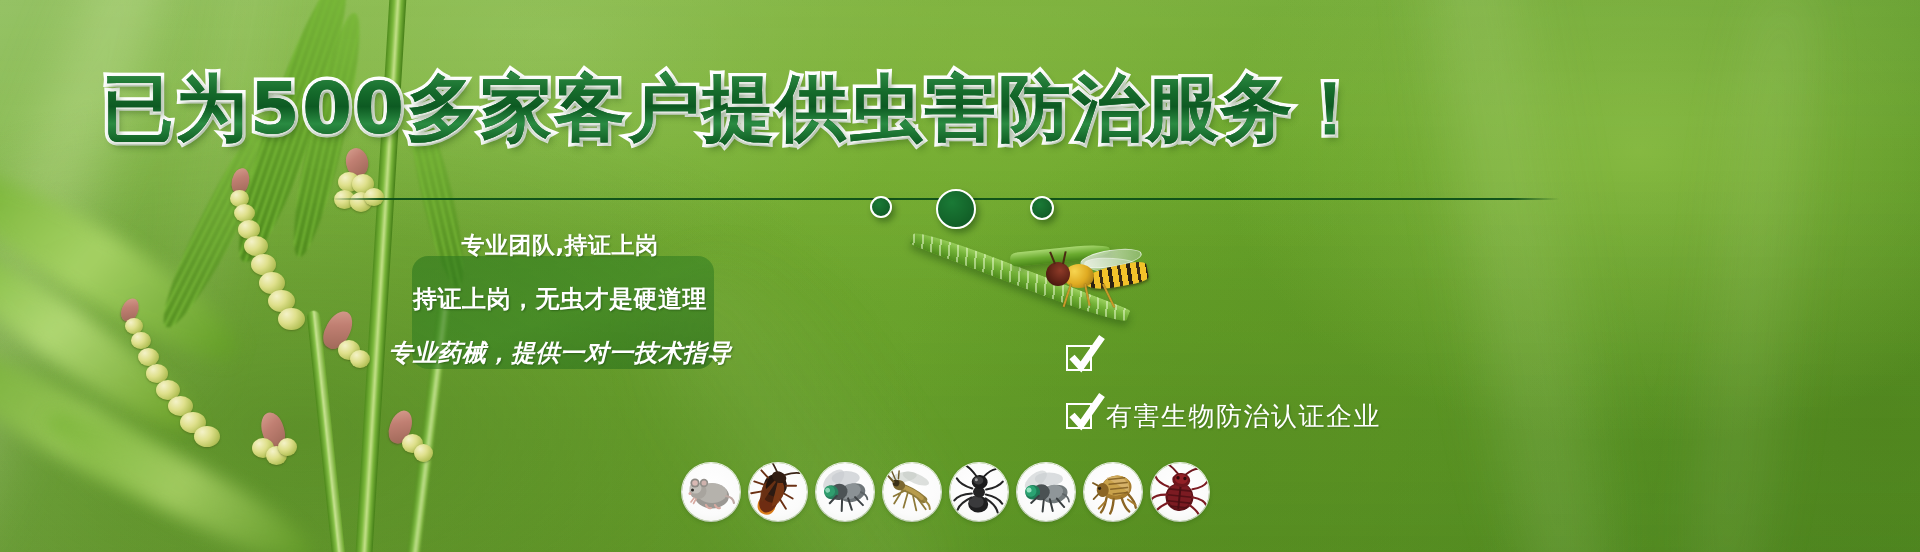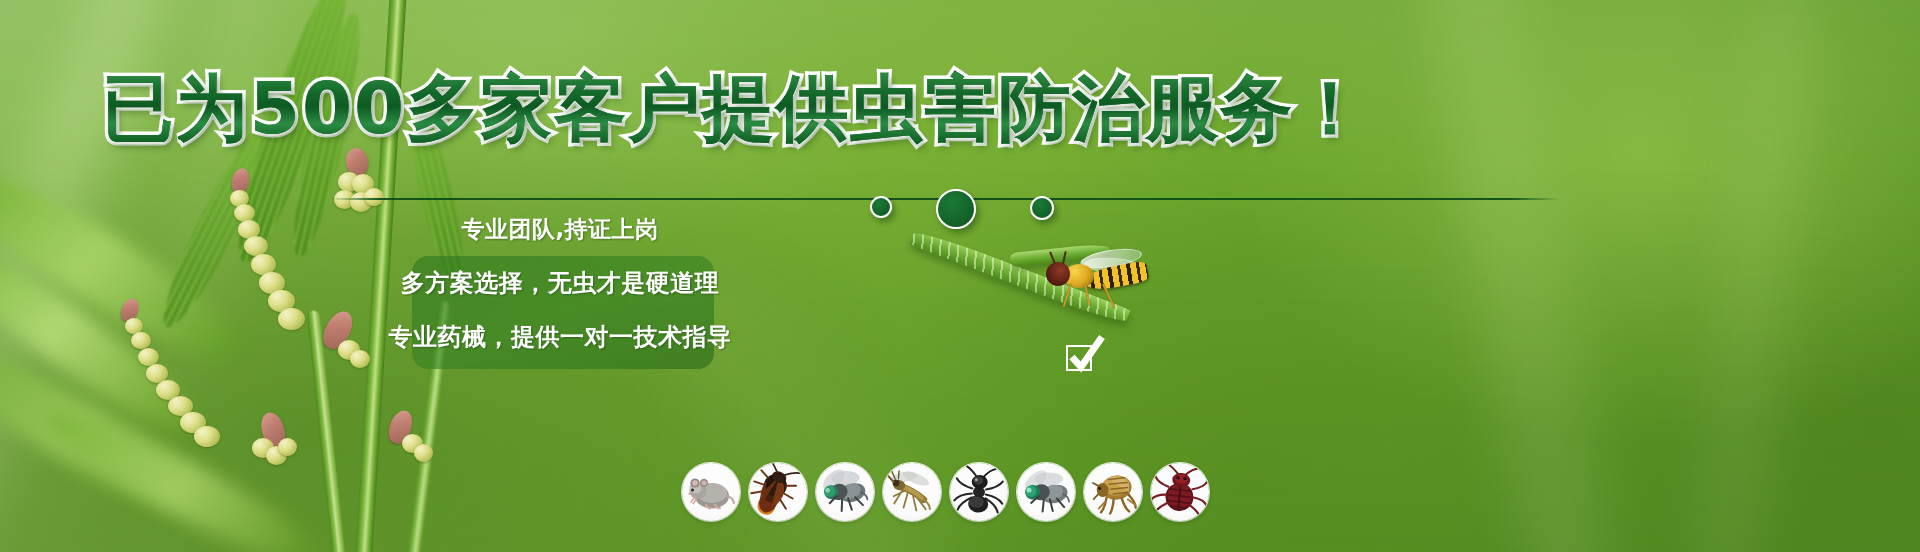--- a/index.html
+++ b/index.html
@@ -173,23 +173,23 @@
     border-radius:16px;
   }
   .panel-text {
     position:absolute; left:330px; top:210px; width:460px;
     text-align:center;
     color:#ffffff;
     font-family:"DejaVu Sans","Liberation Sans",sans-serif;
     font-weight:bold;
   }
   .panel-line { white-space:nowrap; text-shadow:1px 1px 2px rgba(20,60,12,.45); }
-  #panel-line-1 { font-size:23px; margin-top:4px;  letter-spacing:.5px; }
+  #panel-line-1 { font-size:23px; margin-top:20px;  letter-spacing:.5px; }
   #panel-line-2 { font-size:24px; margin-top:22px; letter-spacing:.5px; }
-  #panel-line-3 { font-size:24px; margin-top:22px; letter-spacing:.5px; }
+  #panel-line-3 { font-size:24px; margin-top:22px; letter-spacing:.5px;font-style:italic; }
 
   
   .leafstalk {
     position:absolute; left:905px; top:268px; width:230px; height:18px;
     transform:rotate(21deg);
     border-radius:40% 8% 40% 8%;
     background:
       repeating-linear-gradient(74deg, rgba(255,255,255,.0) 0 3px, rgba(240,255,215,.5) 3px 5px, rgba(255,255,255,0) 5px 9px),
       linear-gradient(180deg,#9ed262 0%,#74b338 42%,#4e8c1c 100%);
     box-shadow:2px 5px 7px rgba(30,70,12,.38);
@@ -361,21 +361,21 @@
 
   <div class="rule"></div>
 
   <div class="dot" id="dot-1"></div>
   <div class="dot" id="dot-2"></div>
   <div class="dot" id="dot-3"></div>
 
   <div class="panel"></div>
   <div class="panel-text">
     <div class="panel-line" id="panel-line-1">专业团队,持证上岗</div>
-    <div class="panel-line" id="panel-line-2">多方案选择，无虫才是硬道理</div>
+    <div class="panel-line" id="panel-line-2">持证上岗，无虫才是硬道理</div>
     <div class="panel-line" id="panel-line-3">专业药械，提供一对一技术指导</div>
   </div>
 
   <div class="leafstalk"></div>
   <div class="leafstalk2"></div>
   <div class="fly">
     <div class="wing w1"></div>
     <div class="wing w2"></div>
     <div class="abdomen"></div>
     <div class="thorax"></div>
@@ -390,20 +390,28 @@
   <div class="checklist">
 
     <div class="check-row">
       <span class="checkbox">
         <svg width="40" height="40" viewBox="0 0 40 40" aria-hidden="true">
           <path d="M5 22 L14 32 L35 2" fill="none" stroke="#ffffff" stroke-width="7" stroke-linecap="butt" stroke-linejoin="miter"></path>
         </svg>
       </span>
     </div>
 
+    <div class="check-row">
+      <span class="checkbox">
+        <svg width="40" height="40" viewBox="0 0 40 40" aria-hidden="true">
+          <path d="M5 22 L14 32 L35 2" fill="none" stroke="#ffffff" stroke-width="7" stroke-linecap="butt" stroke-linejoin="miter"></path>
+        </svg>
+      </span>
+      <span class="check-label">有害生物防治认证企业</span>
+    </div>
 
   </div>
 
   <div class="pest-row">
 
     <div class="pest">
       <span class="vh">鼠</span>
       <svg width="58" height="58" viewBox="0 0 58 58" aria-hidden="true">
         <ellipse cx="30" cy="33" rx="17" ry="12.5" fill="#9b9893"></ellipse>
         <ellipse cx="30" cy="30" rx="15" ry="10" fill="#b5b2ac"></ellipse>

